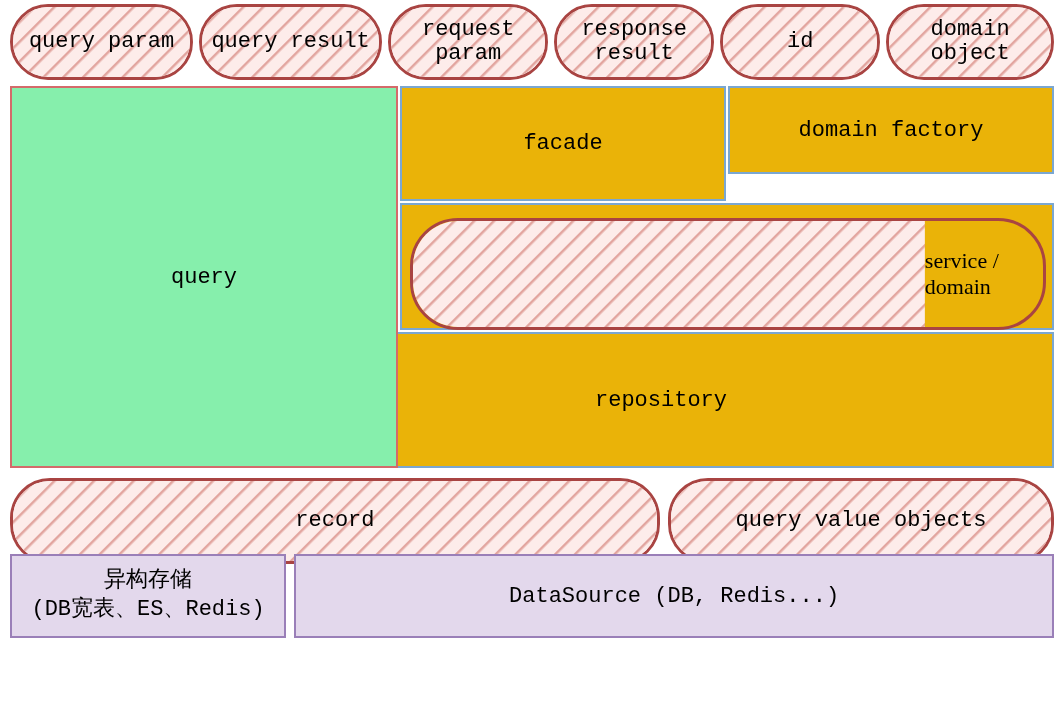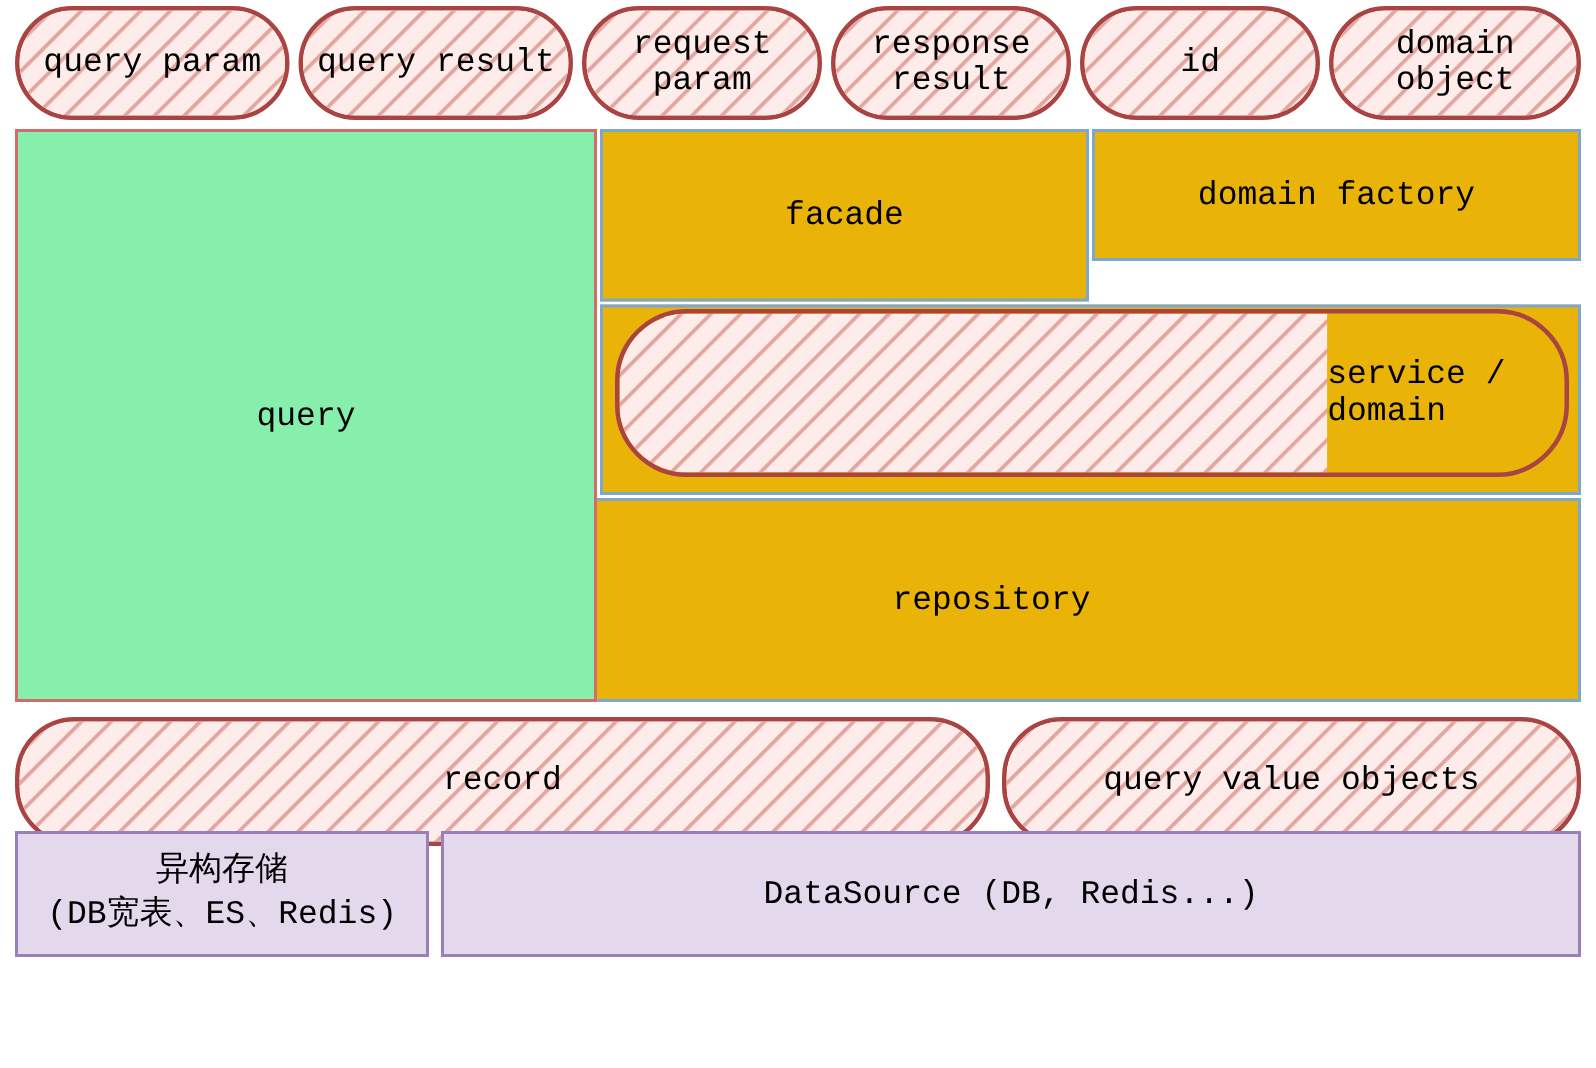--- a/index.html
+++ b/index.html
@@ -143,21 +143,21 @@
 
 <div class="main">
 
   <div class="block blue" style="left:258px; top:246px; right:0; height:136px;">
     <span>repository</span>
   </div>
 
   <div class="block blue" style="left:390px; top:117px; right:0; height:127px; justify-content:center;">
   </div>
 
-  <div class="service-pill" style="left:400px; top:120px; right:8px; height:112px;">
+  <div class="service-pill" style="left:400px; top:132px; right:8px; height:112px;font-family:Liberation Serif, serif;">
     <svg class="hatch" width="100%" height="100%">
         <rect width="100%" height="100%" fill="url(#hatch)"></rect>
       </svg>
     <span>service / domain</span>
   </div>
 
   <div class="block blue" style="left:390px; top:0; width:326px; height:115px;">
     <span>facade</span>
   </div>
 

